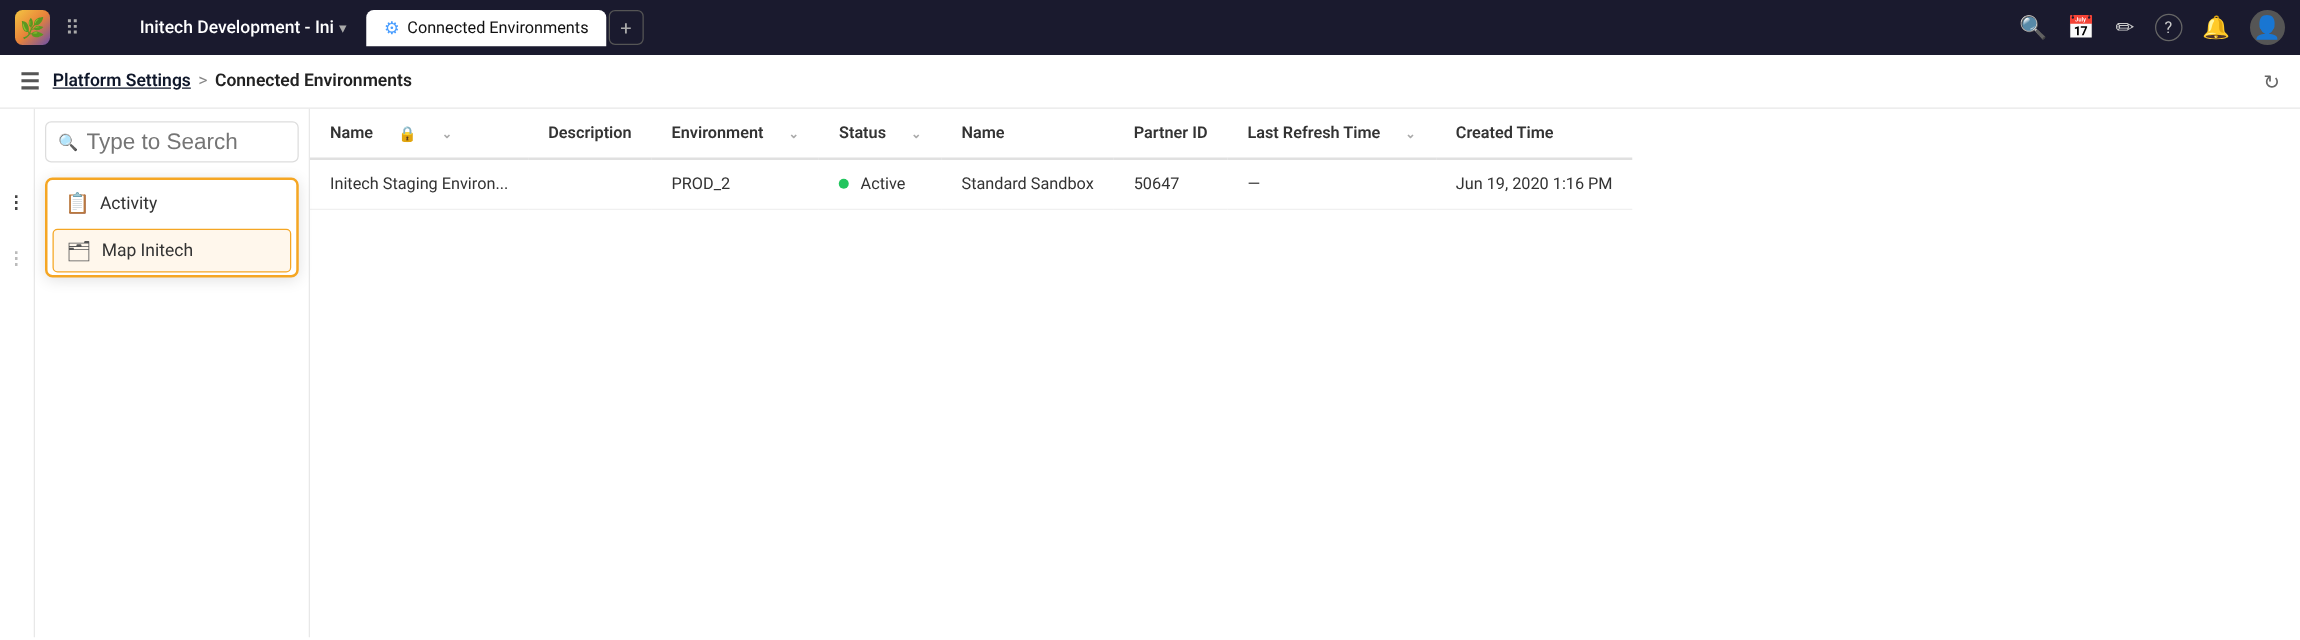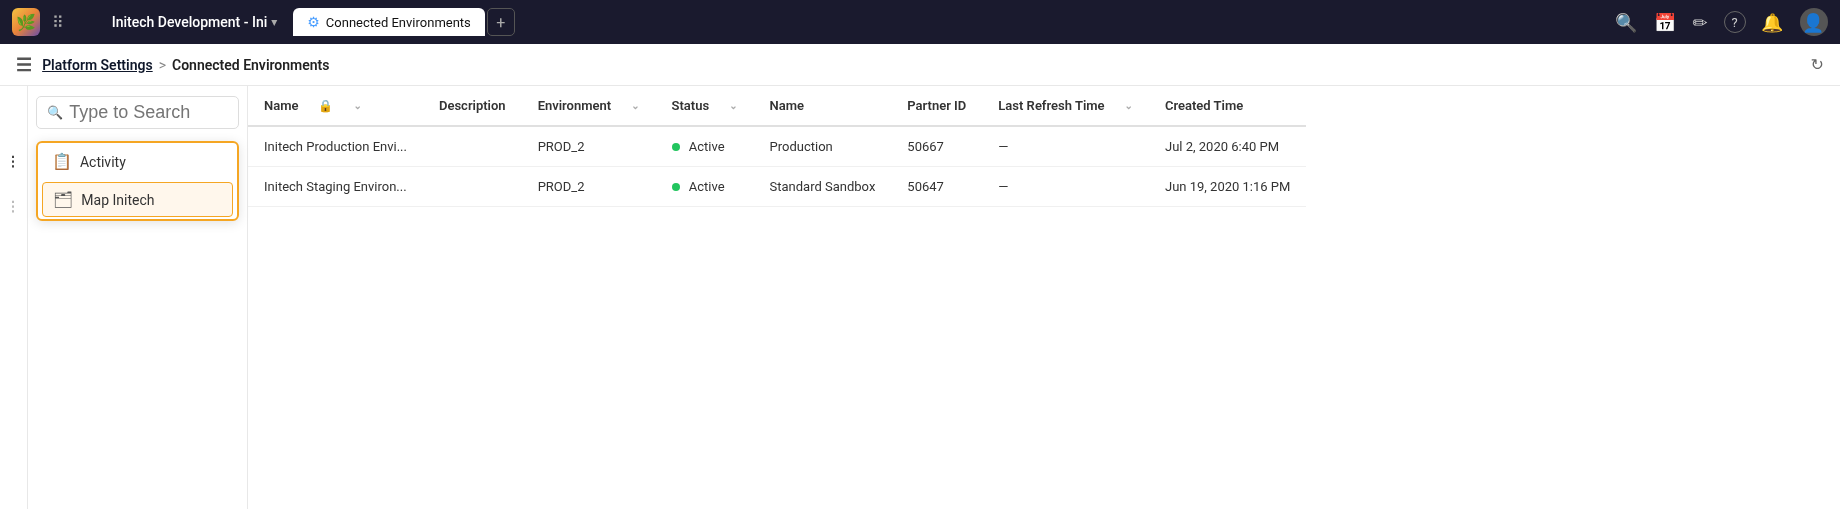--- a/index.html
+++ b/index.html
@@ -314,33 +314,20 @@
                 <span>Last Refresh Time</span>
                 <span class="col-arrow">⌄</span>
               </span>
             </th>
             <th>
               <span>Created Time</span>
             </th>
           </tr>
         </thead>
         <tbody>
-          <tr>
-            <td>Initech Production Envi...</td>
-            <td></td>
-            <td>PROD_2</td>
-            <td>
-              <span class="status-dot"></span>
-              <span>Active</span>
-            </td>
-            <td>Production</td>
-            <td>50667</td>
-            <td>—</td>
-            <td>Jul 2, 2020 6:40 PM</td>
-          </tr>
           <tr>
             <td>Initech Staging Environ...</td>
             <td></td>
             <td>PROD_2</td>
             <td>
               <span class="status-dot"></span>
               <span>Active</span>
             </td>
             <td>Standard Sandbox</td>
             <td>50647</td>

